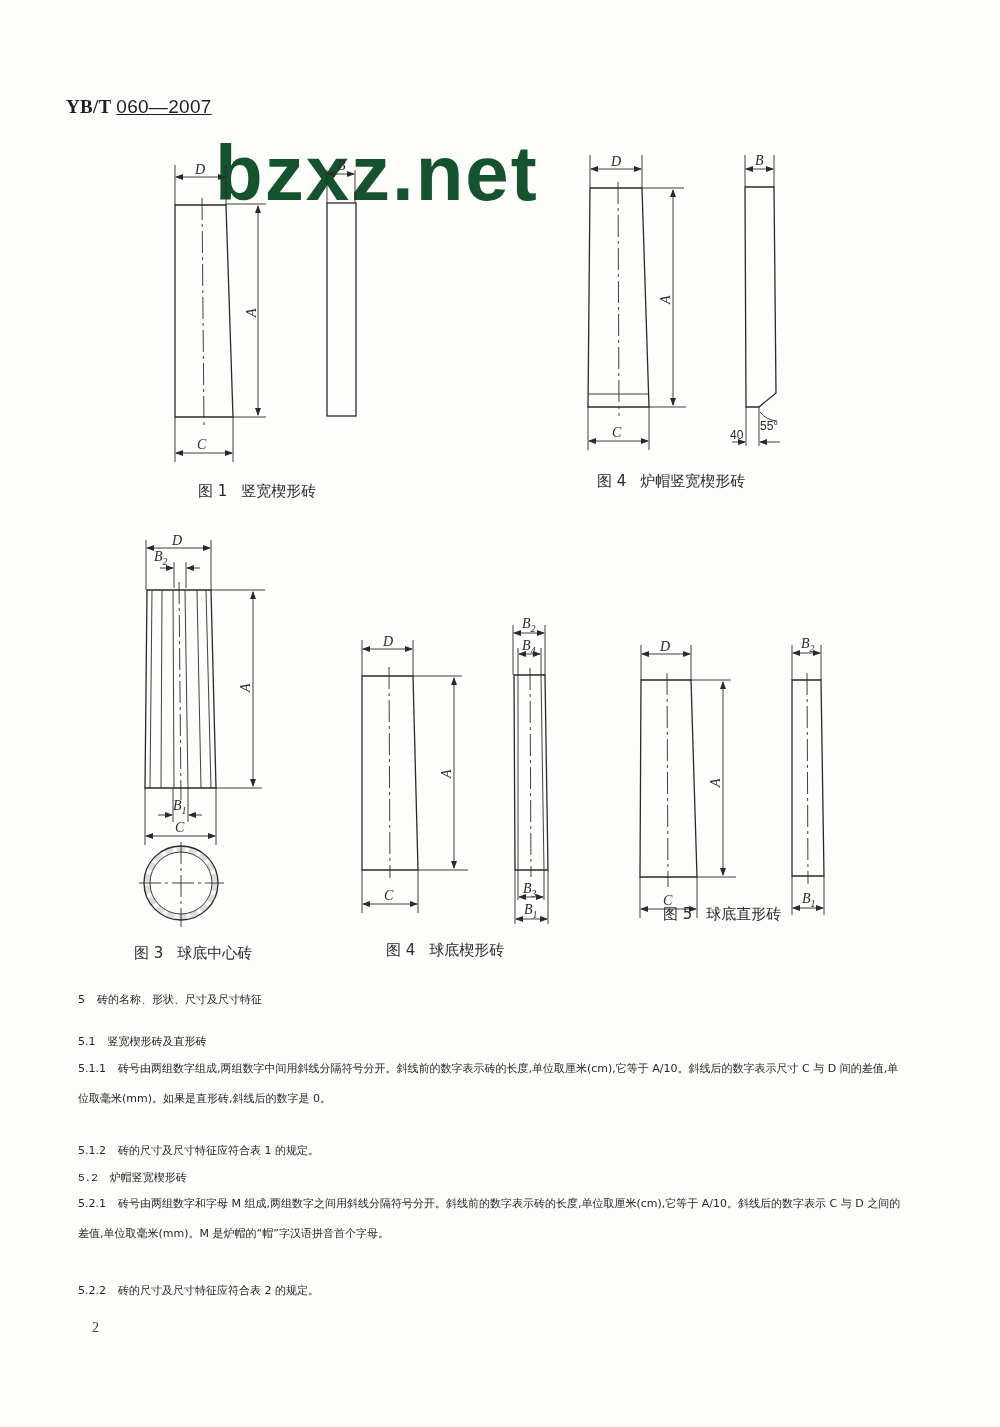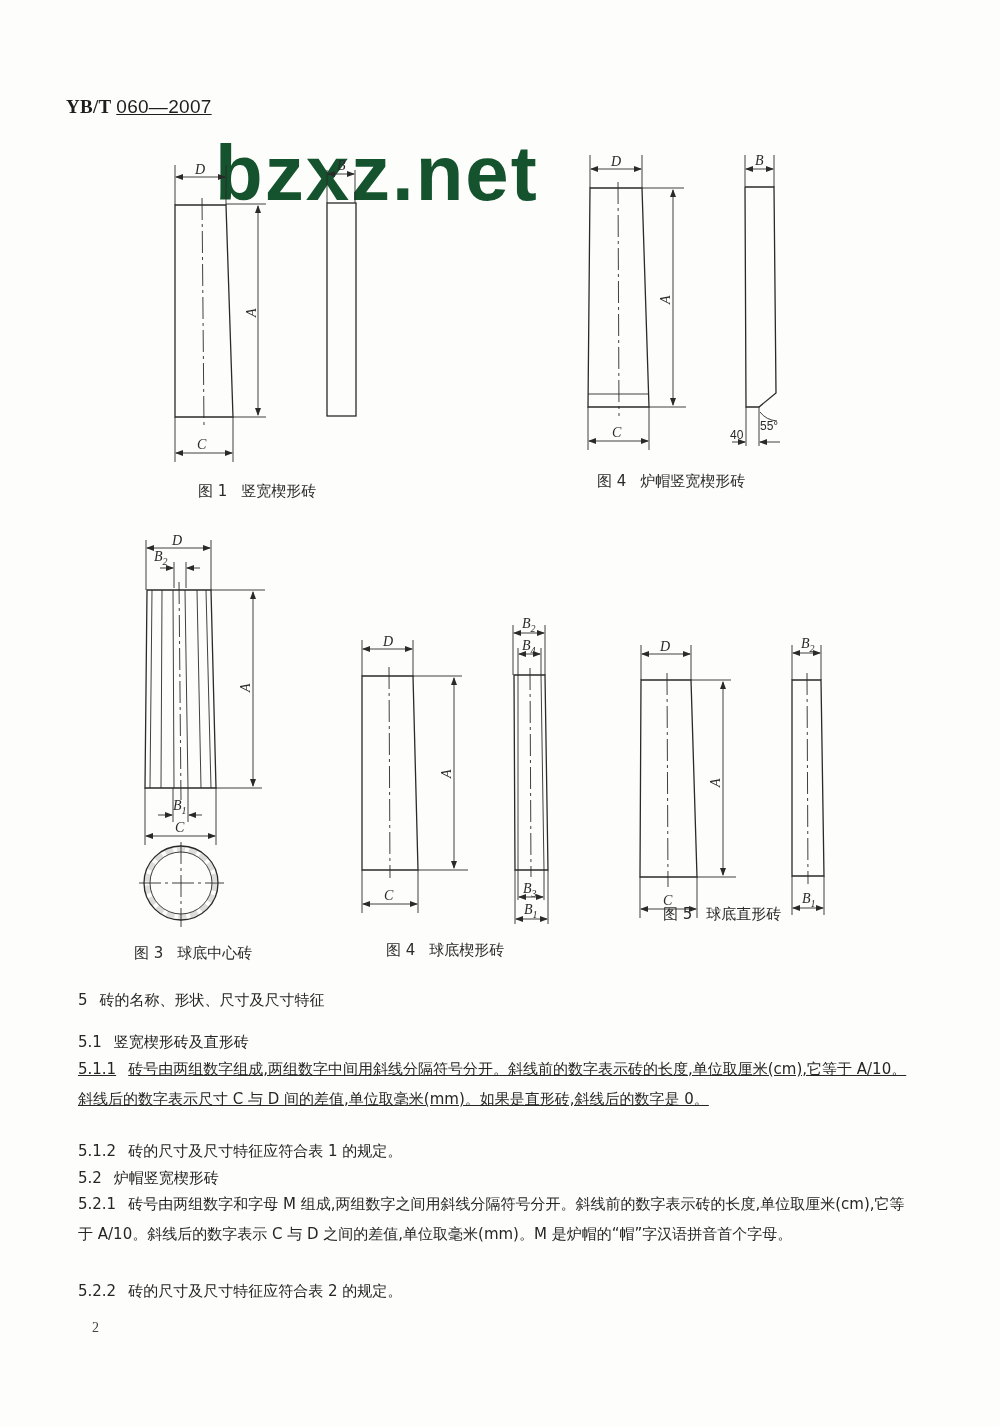--- a/index.html
+++ b/index.html
@@ -31,21 +31,21 @@
     font-family: "Liberation Serif", serif; font-style: italic; font-size: 14px;
     fill: #2a2a2a; stroke: none;
   }
   svg.fig text.upright { font-style: normal; font-family: "Liberation Sans", sans-serif; font-size: 12px; }
   svg.fig text sub, svg.fig tspan.sub { font-size: 10px; }
   .caption {
     font-size: 15px; color: #2b2b2b; z-index: 2; white-space: nowrap;
   }
   .caption .fig-no { margin-right: 14px; }
   .body-text {
-    left: 78px; width: 830px; font-size: 15px; line-height: 30px; color: #262626; z-index: 2;
+    left: 78px; width: 830px; font-size: 11px; line-height: 30px; color: #262626; z-index: 2;
   }
   .para { margin: 0; }
   .indent-label { margin-right: 12px; }
   .page-no { left: 92px; top: 1320px; font-size: 14px; color: #444; font-family: "Liberation Serif", serif; }
 </style>
 </head>
 <body>
 
 <div class="abs std-code">
   <span>YB/T</span>
@@ -243,29 +243,29 @@
 </div>
 
 <div class="abs body-text" style="top:985px;">
   <span class="indent-label">5</span><span>砖的名称、形状、尺寸及尺寸特征</span>
 </div>
 
 <div class="abs body-text" style="top:1027px;">
   <span class="indent-label">5.1</span><span>竖宽楔形砖及直形砖</span>
 </div>
 
-<div class="abs body-text" style="top:1054px;text-decoration:underline;">
+<div class="abs body-text" style="top:1054px;">
   <p class="para"><span class="indent-label">5.1.1</span><span>砖号由两组数字组成,两组数字中间用斜线分隔符号分开。斜线前的数字表示砖的长度,单位取厘米(cm),它等于 A/10。斜线后的数字表示尺寸 C 与 D 间的差值,单位取毫米(mm)。如果是直形砖,斜线后的数字是 0。</span></p>
 </div>
 
 <div class="abs body-text" style="top:1136px;">
   <span class="indent-label">5.1.2</span><span>砖的尺寸及尺寸特征应符合表 1 的规定。</span>
 </div>
 
-<div class="abs body-text" style="top:1163px;">
+<div class="abs body-text" style="top:1163px;font-family:Liberation Mono, monospace;">
   <span class="indent-label">5.2</span><span>炉帽竖宽楔形砖</span>
 </div>
 
 <div class="abs body-text" style="top:1189px;">
   <p class="para"><span class="indent-label">5.2.1</span><span>砖号由两组数字和字母 M 组成,两组数字之间用斜线分隔符号分开。斜线前的数字表示砖的长度,单位取厘米(cm),它等于 A/10。斜线后的数字表示 C 与 D 之间的差值,单位取毫米(mm)。M 是炉帽的“帽”字汉语拼音首个字母。</span></p>
 </div>
 
 <div class="abs body-text" style="top:1276px;">
   <span class="indent-label">5.2.2</span><span>砖的尺寸及尺寸特征应符合表 2 的规定。</span>
 </div>

